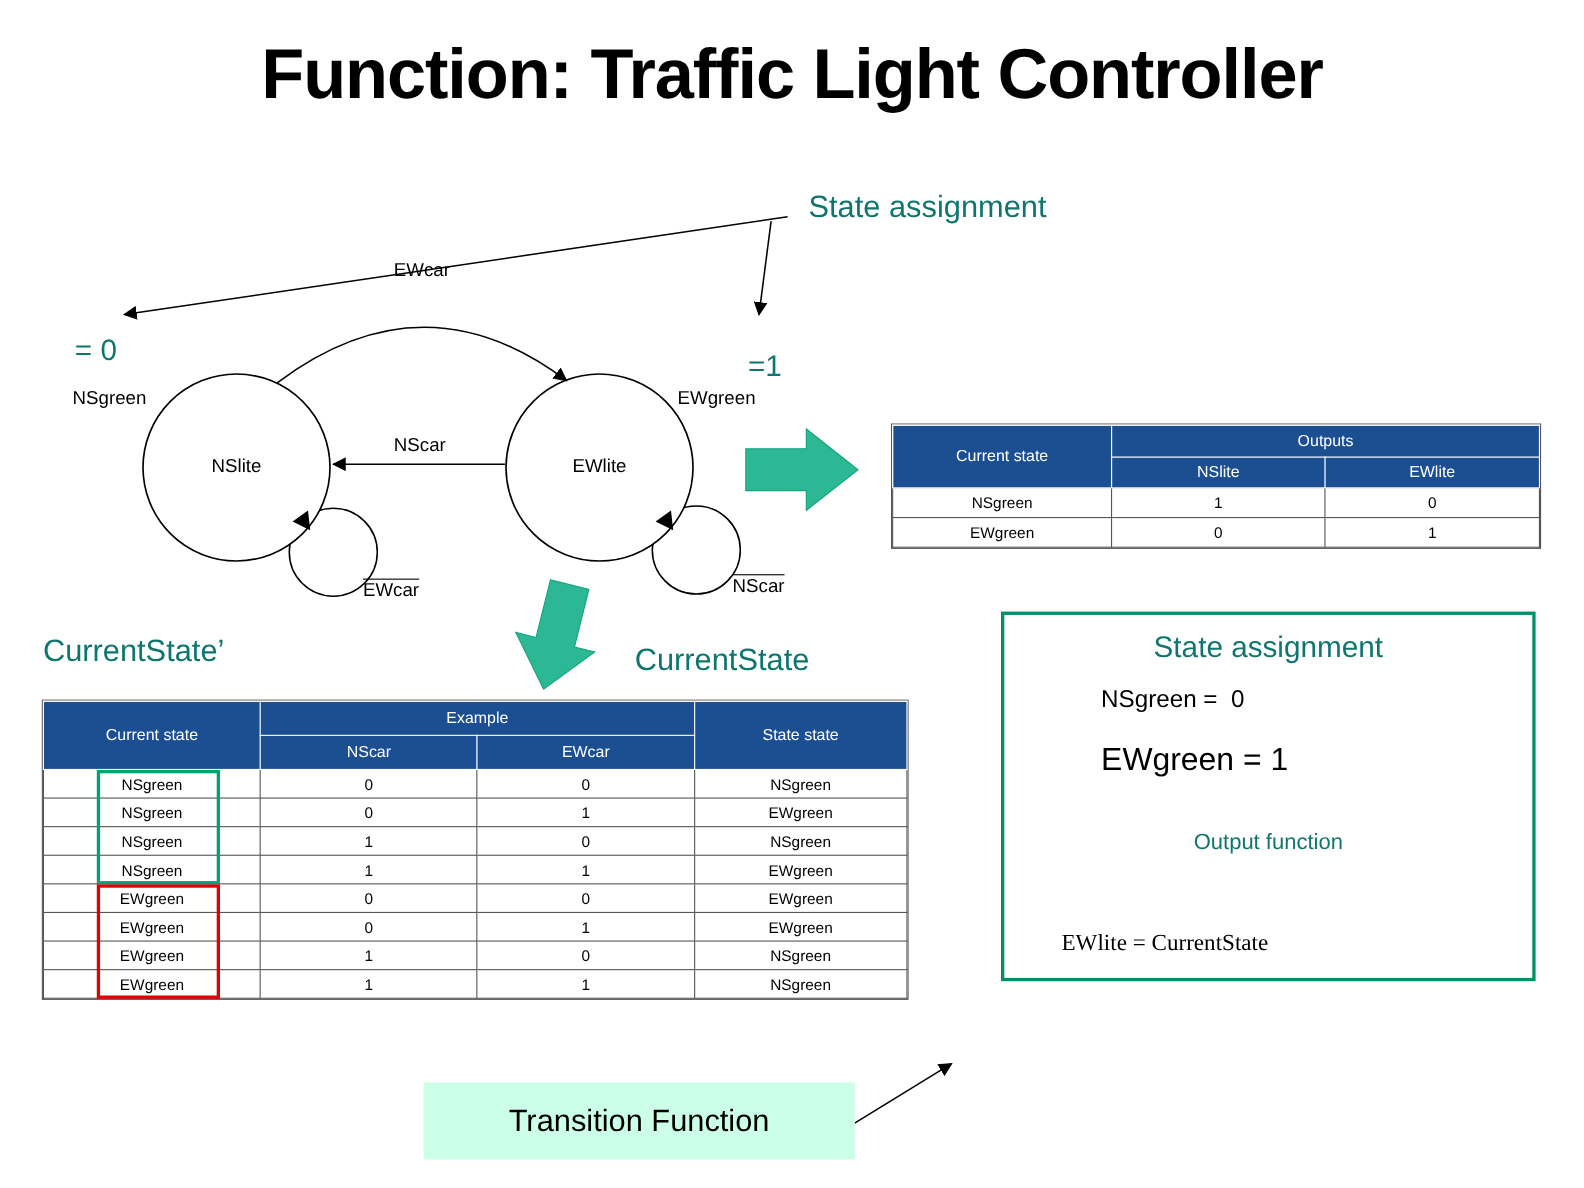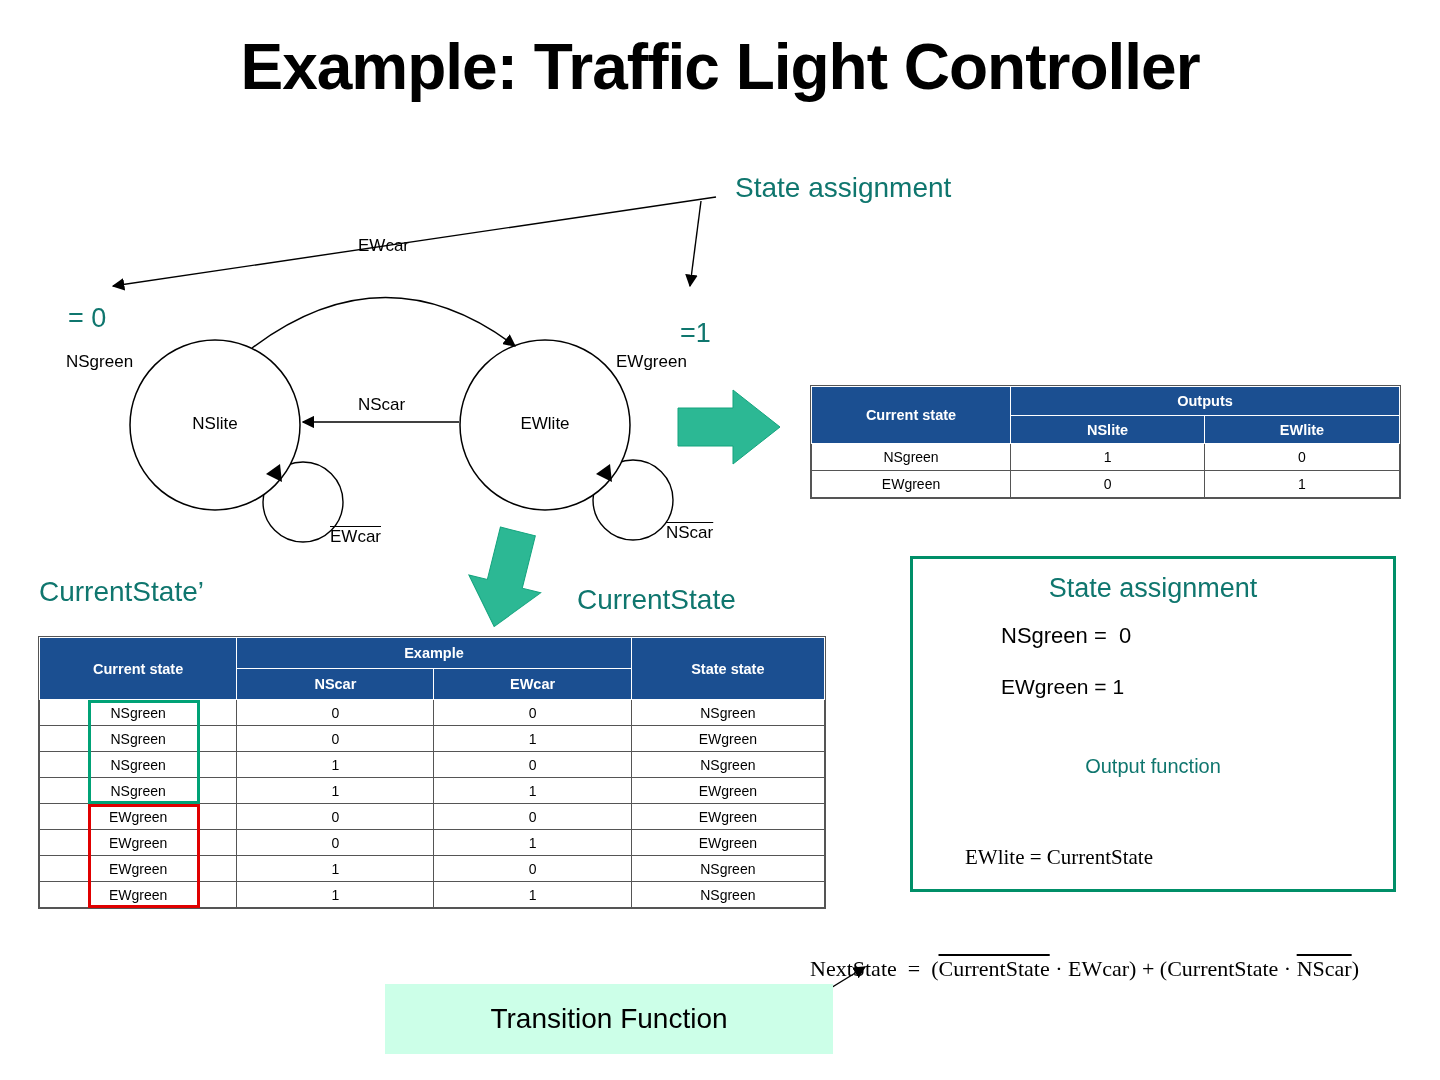--- a/index.html
+++ b/index.html
@@ -9,21 +9,21 @@
   .abs{position:absolute}
   .title{left:0;top:30px;width:100%;text-align:center;font-size:64px;font-weight:600;letter-spacing:-1px}
   .red{color:#0f766e}
   .note{font-size:28px;white-space:pre}
   .dlabel{font-size:17px;white-space:pre}
   .ov{text-decoration:overline}
   .serif{font-family:"Liberation Serif","DejaVu Serif",serif}
   .eq{font-size:21px;white-space:pre}
   .tbl-wrap{border:1px solid #555;background:#fff}
   table{border-collapse:collapse;width:100%}
-  th.hdr{background:#1b4f91;color:#fff;font-weight:bold;font-size:14.5px;border:1px solid #fff;text-align:center;padding:0 4px}
+  th.hdr{background:#1b4f91;color:#fff;font-weight:normal;font-size:14.5px;border:1px solid #fff;text-align:center;padding:0 4px}
   td.cell{background:#fff;font-size:14px;border:1px solid #555;text-align:center;padding:0 4px}
   .greenbox{border:3px solid #008f68;background:#fff}
   .cyanbox{background:#ccffe8;text-align:center;font-size:28px;line-height:70px}
   .hl-green{border:3px solid #00a276}
   .hl-red{border:3px solid #e00000}
 </style>
 </head>
 <body>
 
 <div class="canvas">
@@ -50,21 +50,21 @@
 
     <line x1="716" y1="197" x2="113" y2="286" stroke="#000" stroke-width="1.4" marker-end="url(#ah)"></line>
     <line x1="701" y1="201" x2="690" y2="286" stroke="#000" stroke-width="1.4" marker-end="url(#ah)"></line>
 
     <polygon points="678,408 733,408 733,390 780,427 733,464 733,446 678,446" fill="#2cb894" stroke="#13a37d" stroke-width="1"></polygon>
     <polygon points="488,530 524,530 524,584 543,584 506,628 469,584 488,584" transform="rotate(14 506 579)" fill="#2cb894" stroke="#13a37d" stroke-width="1"></polygon>
 
     <line x1="777" y1="1021" x2="865" y2="967" stroke="#000" stroke-width="1.4" marker-end="url(#ah)"></line>
   </svg>
 
-  <div class="abs title">Example: Traffic Light Controller</div>
+  <div class="abs title">Function: Traffic Light Controller</div>
 
   <div class="abs red note" style="left:735px;top:172px">State assignment</div>
   <div class="abs red note" style="left:68px;top:303px;font-size:27px">= 0</div>
   <div class="abs red note" style="left:680px;top:318px;font-size:27px">=1</div>
   <div class="abs red note" style="left:39px;top:576px">CurrentState’</div>
   <div class="abs red note" style="left:577px;top:584px">CurrentState</div>
 
   <div class="abs dlabel" style="left:66px;top:352px">NSgreen</div>
   <div class="abs dlabel" style="left:616px;top:352px">EWgreen</div>
   <div class="abs dlabel" style="left:130px;top:414px;width:170px;text-align:center">NSlite</div>
@@ -177,26 +177,23 @@
       </tbody>
     </table>
   </div>
 
   <div class="abs hl-green" style="left:88px;top:700px;width:112px;height:104px"></div>
   <div class="abs hl-red" style="left:88px;top:804px;width:112px;height:104px"></div>
 
   <div class="abs greenbox" style="left:910px;top:556px;width:486px;height:336px">
     <div class="abs red note" style="left:0;top:14px;width:100%;text-align:center;font-size:27px">State assignment</div>
     <div class="abs note" style="left:88px;top:64px;font-size:22px">NSgreen =  0</div>
-    <div class="abs note" style="left:88px;top:116px;font-size:21px">EWgreen = 1</div>
+    <div class="abs note" style="left:88px;top:116px;font-size:29px">EWgreen = 1</div>
     <div class="abs red note" style="left:0;top:196px;width:100%;text-align:center;font-size:20px">Output function</div>
     <div class="abs serif eq" style="left:52px;top:286px">EWlite = CurrentState</div>
   </div>
 
-  <div class="abs serif eq" style="left:788px;top:930px;font-size:22px">
-    <span>NextState  =  (</span><span class="ov">CurrentState</span><span> · EWcar) + (CurrentState · </span><span class="ov">NScar</span><span>)</span>
-  </div>
 
-  <div class="abs cyanbox" style="left:385px;top:984px;width:448px;height:70px">
+  <div class="abs cyanbox" style="left:385px;top:984px;width:392px;height:70px">
     <span>Transition Function</span>
   </div>
 
 </div>
 
 </body></html>

